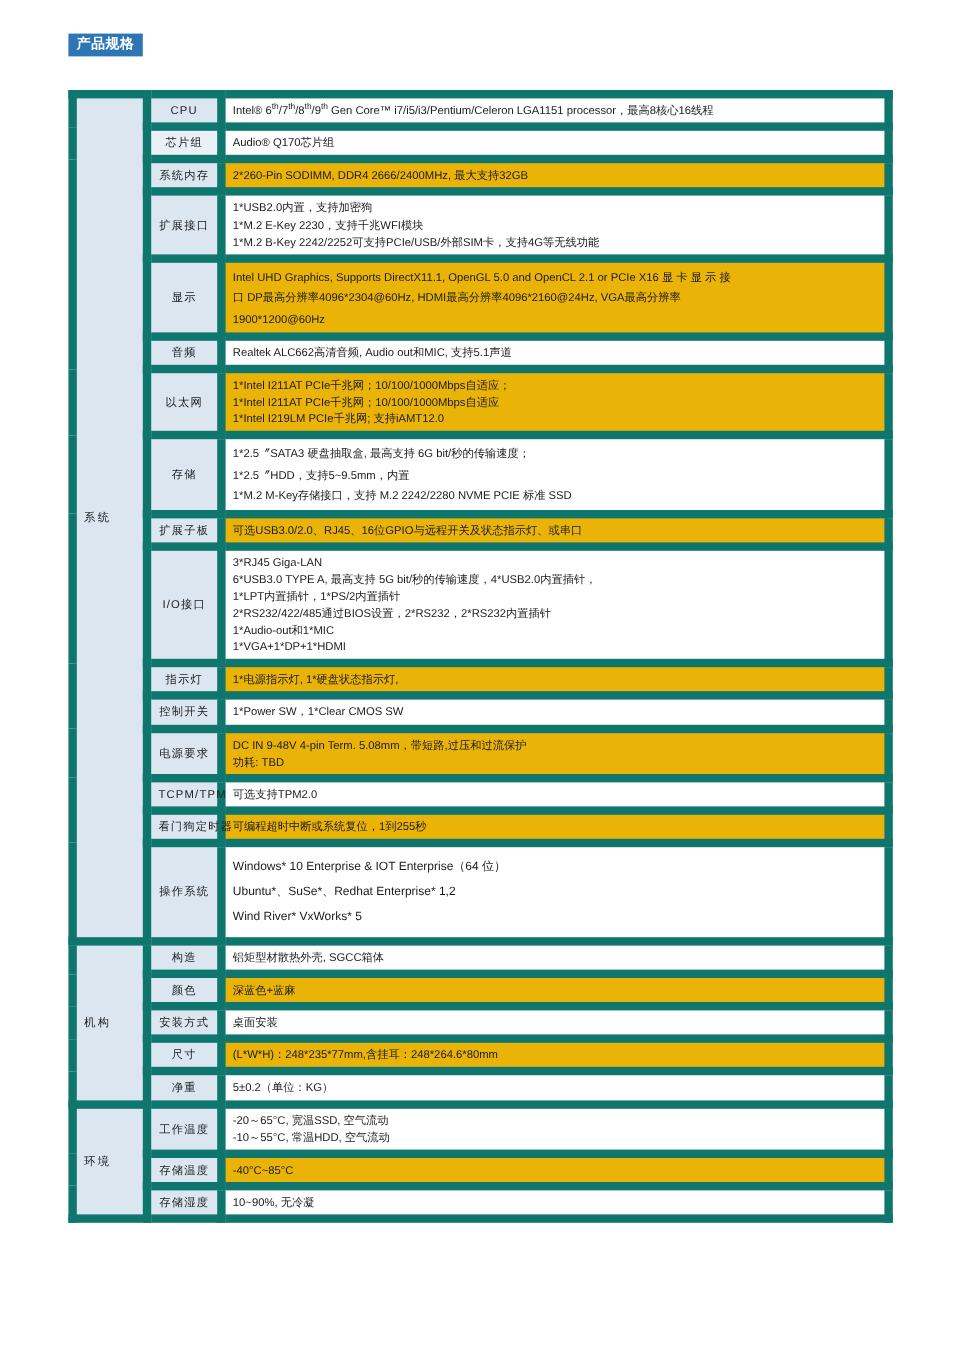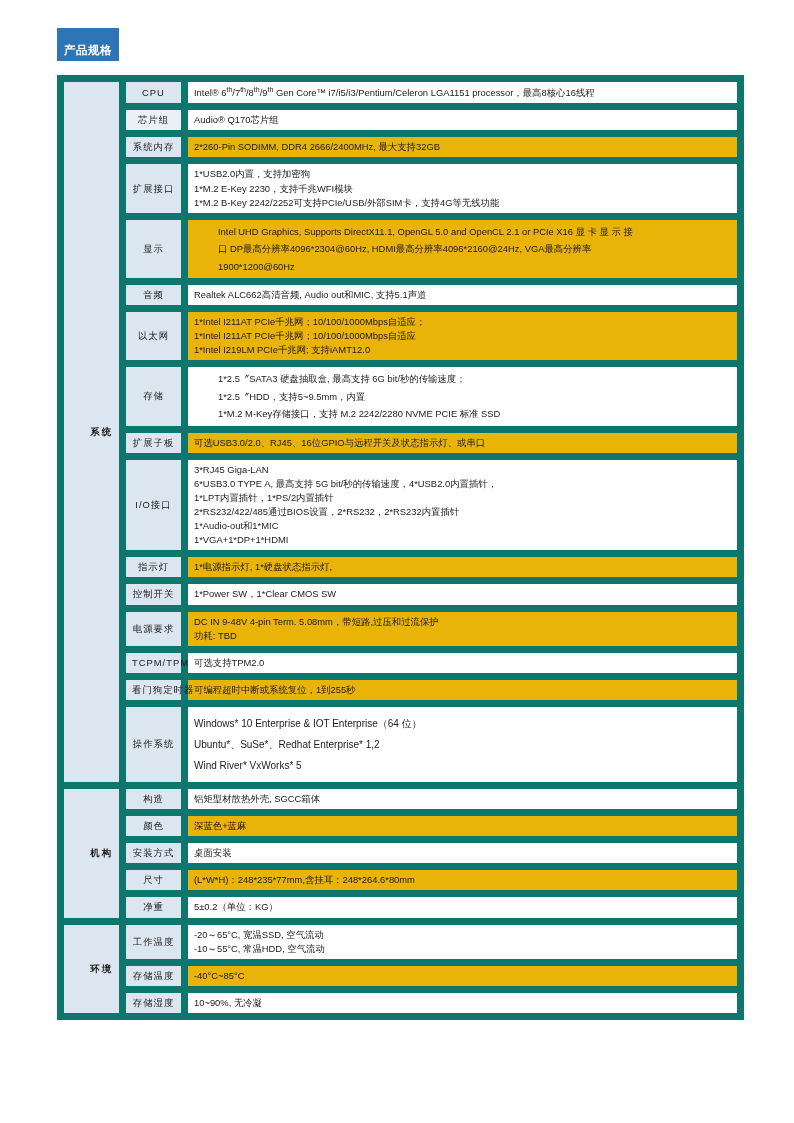--- a/index.html
+++ b/index.html
@@ -21,21 +21,21 @@
     overflow: hidden;
   }
   .title-bar {
     position: absolute;
     left: 57px;
     top: 28px;
     background: #2e75b6;
     color: #ffffff;
     font-size: 11.5px;
     font-weight: bold;
-    padding: 15px 7px 3px 7px;
+    padding: 1px 7px 3px 7px;
     letter-spacing: 0.5px;
   }
   table.spec {
     position: absolute;
     left: 57px;
     top: 75px;
     width: 680px;
     border-collapse: collapse;
     table-layout: fixed;
   }
@@ -45,45 +45,45 @@
     padding: 3px 6px;
     font-size: 9.4px;
     line-height: 1.5;
   }
   
   col.c-group { width: 62px; }
   col.c-label { width: 62px; }
   col.c-val    { width: 556px; }
 
   td.group {
-    text-align: right;
+    text-align: left;
     font-size: 12px;
     letter-spacing: 2px;
     background: #dce6f1;
-    font-weight: bold;
+    font-weight: normal;
   }
   td.label {
     text-align: center;
     background: #dce6f1;
     font-size: 10px;
     letter-spacing: 1px;
     white-space: nowrap;
   }
   td.label.alt {
     background: #eaf0f8;
   }
   td.val {
     background: #ffffff;
     text-align: left;
   }
   td.val.shade {
     background: #eab308;
   }
   td.val .ln { display: block; }
-  td.val .tall { line-height: 1.85; margin-left: 24px; }
+  td.val .tall { line-height: 1.85; }
   .sup { font-size: 7px; vertical-align: super; }
   .pad-v { padding-top: 6px; padding-bottom: 6px; }
   .os-line { display:block; margin: 6px 0 6px 0; font-size: 10px;}
 </style>
 </head>
 <body>
 
 <div class="page">
 
   <div class="title-bar">产品规格</div>

